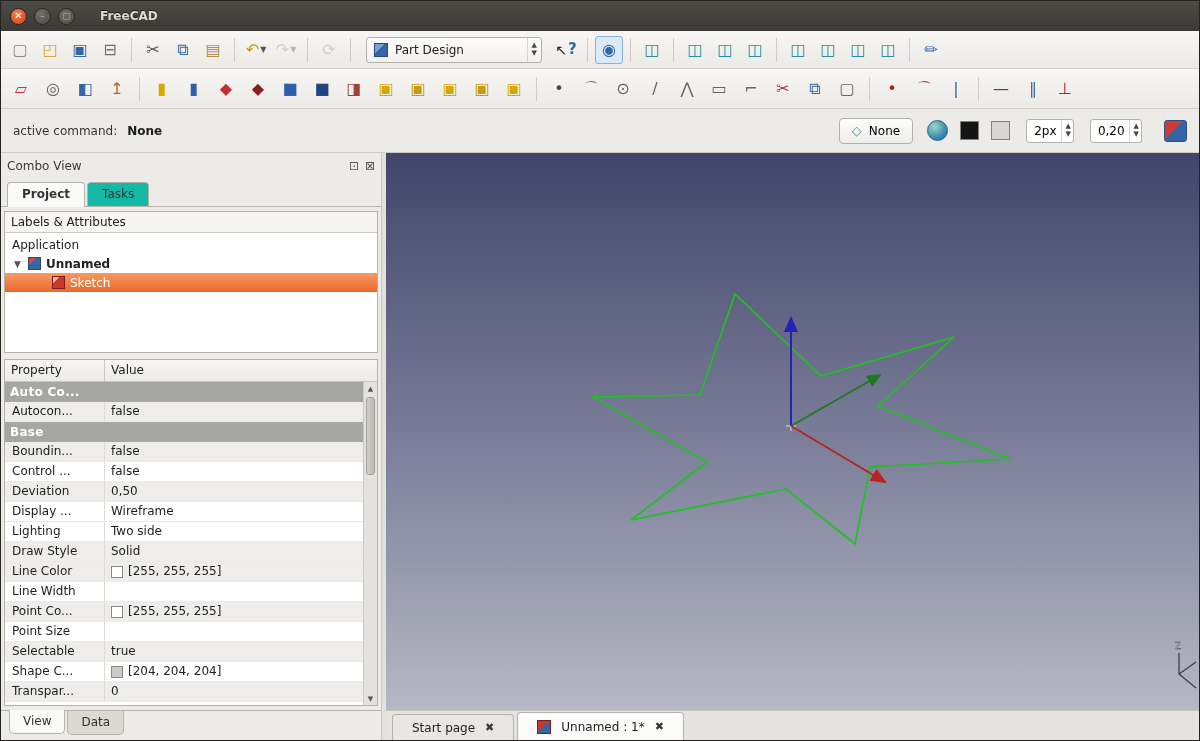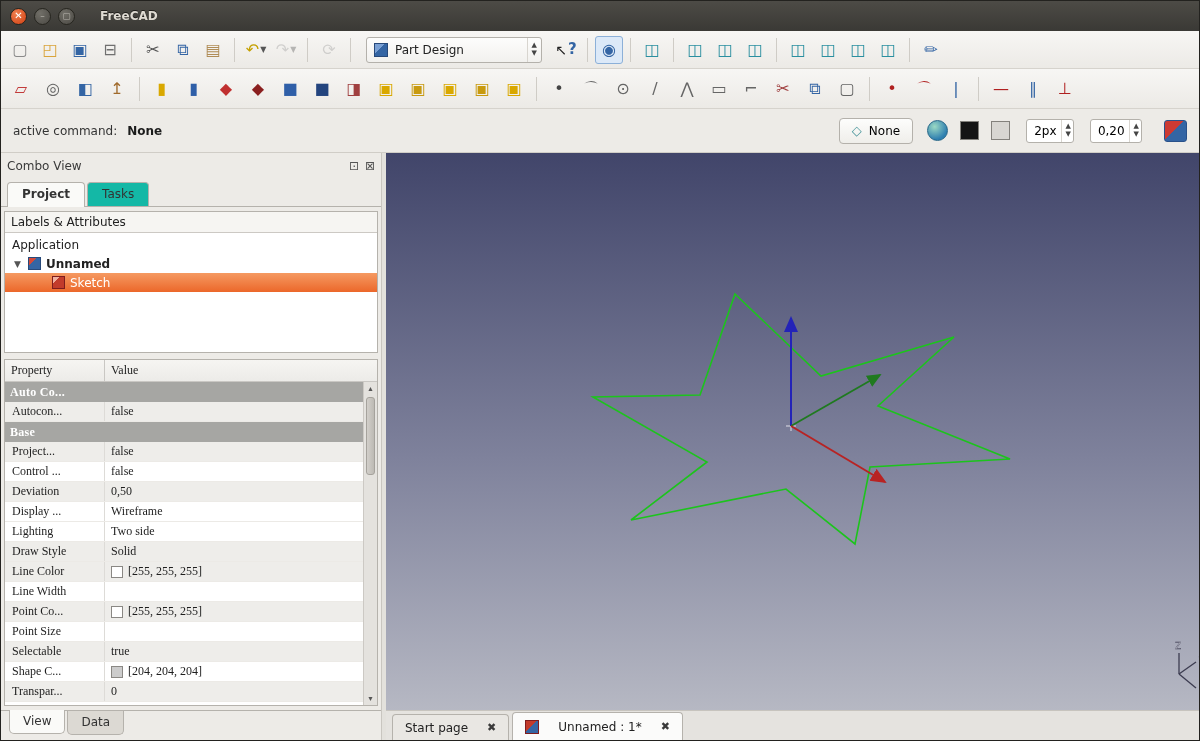--- a/index.html
+++ b/index.html
@@ -67,21 +67,21 @@
   .tree-wrap { flex:0 0 auto; margin:4px 3px 0; border:1px solid #b5b2ac; background:#fff; height:142px; display:flex; flex-direction:column; }
   .tree-header { flex:0 0 auto; background:#f6f5f2; border-bottom:1px solid #ccc9c4; padding:3px 6px; color:#222; }
   .tree { flex:1; overflow:hidden; padding-top:2px; }
   .tree-row { height:19px; display:flex; align-items:center; gap:5px; padding-left:7px; color:#222; white-space:nowrap; }
   .tree-row .caret { font-size:9px; color:#555; width:9px; }
   .tree-row.doc { padding-left:9px; font-weight:bold; }
   .mini-doc { width:13px; height:13px; border:1px solid #27497a; background:linear-gradient(135deg,#d24a3a 0 35%, #3465a4 35%); flex:0 0 auto; }
   .mini-sketch { width:13px; height:13px; border:1px solid #7e1d1d; background:linear-gradient(135deg,#f0b0a0 0 30%, #c23b2b 30%); flex:0 0 auto; }
   .tree-row.selected { background:linear-gradient(#f59a62,#ec672a); color:#fff; padding-left:47px; }
 
-  .prop-wrap { flex:1; margin:6px 3px 0; border:1px solid #b5b2ac; background:#fff; position:relative; display:flex; flex-direction:column; min-height:0;font-family:Liberation Serif, serif; }
+  .prop-wrap { flex:1; margin:6px 3px 0; border:1px solid #b5b2ac; background:#fff; position:relative; display:flex; flex-direction:column; min-height:0; }
   .prop-header { flex:0 0 auto; display:flex; height:22px; background:linear-gradient(#f6f5f2,#ecebe8); border-bottom:1px solid #c9c7c3; color:#222; }
   .ph-name { width:100px; padding:3px 6px; border-right:1px solid #c9c7c3; }
   .ph-val  { flex:1; padding:3px 6px; }
   .prop-rows { flex:1; overflow:hidden; margin-right:14px; }
   .pgroup { height:20px; line-height:20px; background:#a6a6a3; color:#fff; font-weight:bold; padding-left:5px; letter-spacing:.3px; }
   .prow { display:flex; height:20px; line-height:19px; border-bottom:1px solid #eceae6; background:#fff; }
   .prow.alt { background:#eeedea; }
   .prow .pname { width:100px; padding-left:7px; border-right:1px solid #dddbd7; overflow:hidden; white-space:nowrap; color:#1e1e1e; }
   .prow .pval { flex:1; padding:0 6px; display:flex; align-items:center; gap:5px; overflow:hidden; white-space:nowrap; color:#1e1e1e; }
   .swatch { width:12px; height:12px; border:1px solid #8a8884; flex:0 0 auto; }
@@ -94,21 +94,21 @@
   .bottom-tabs { flex:0 0 auto; height:30px; display:flex; align-items:flex-start; padding:0 8px; gap:2px; border-top:1px solid #b5b2ac; margin-top:4px; }
   .btab { padding:4px 13px 5px; border:1px solid #b5b2ac; border-top:none; border-radius:0 0 5px 5px; background:#dcd9d3; color:#333; }
   .btab.active { background:#fafaf8; margin-top:-1px; }
 
   
   .viewport { flex:1; display:flex; flex-direction:column; min-width:0; }
   .canvas { flex:1; position:relative; background:linear-gradient(180deg, #41456a 0%, #7f829c 55%, #b6b8c3 100%); overflow:hidden; }
   .canvas svg { position:absolute; inset:0; }
 
   .doc-tabbar { flex:0 0 auto; height:30px; background:#e5e3df; border-top:1px solid #c7c4be; display:flex; align-items:flex-end; padding:0 6px; gap:3px; }
-  .doc-tab { display:flex; align-items:center; gap:19px; height:26px; padding:0 12px; border:1px solid #b5b2ac; border-bottom:none; border-radius:4px 4px 0 0; background:#e9e7e3; color:#222; }
+  .doc-tab { display:flex; align-items:center; gap:10px; height:26px; padding:0 19px; border:1px solid #b5b2ac; border-bottom:none; border-radius:4px 4px 0 0; background:#e9e7e3; color:#222; }
   .doc-tab.active { background:#fbfbfa; height:28px; }
   .tab-close { font-size:11px; color:#3a3a3a; font-weight:bold; }
   .fc-icon { width:14px; height:14px; border:1px solid #7e1d1d; background:linear-gradient(135deg,#c23b2b 0 45%, #3465a4 45%); }
 </style>
 </head>
 <body>
 
 <div class="window">
 
   <div class="titlebar">
@@ -386,21 +386,21 @@
         <div class="prop-rows" id="prop-rows">
             <div class="pgroup">Auto  Co...</div>
             <div class="prow alt">
               <div class="pname">Autocon...</div>
               <div class="pval">
                 <span>false</span>
               </div>
             </div>
             <div class="pgroup">Base</div>
             <div class="prow alt">
-              <div class="pname">Project...</div>
+              <div class="pname">Boundin...</div>
               <div class="pval">
                 <span>false</span>
               </div>
             </div>
             <div class="prow">
               <div class="pname">Control ...</div>
               <div class="pval">
                 <span>false</span>
               </div>
             </div>

